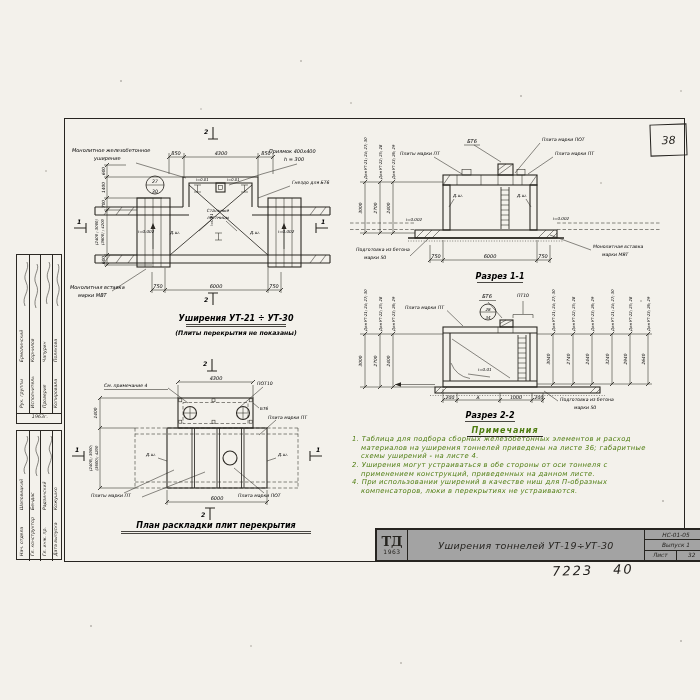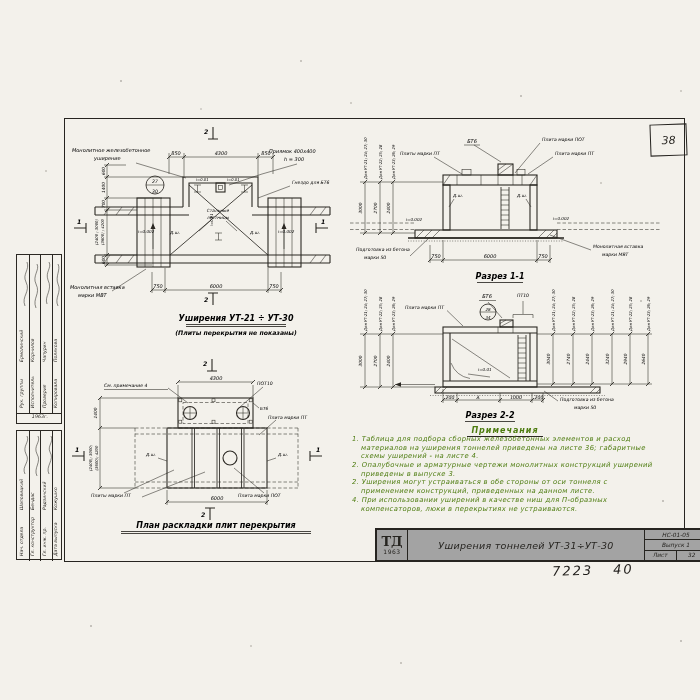--- a/index.html
+++ b/index.html
@@ -325,31 +325,30 @@
     </g>
     <g>
       <text class="t8" x="150" y="172" text-anchor="middle">План раскладки плит перекрытия</text>
       <path class="sm" d="M55,175.5 H245 M55,177.5 H245"></path>
     </g>
   </svg>
 
   <div class="notes">
     <div class="hd"><span>Примечания</span></div>
     <div class="item">1. Таблица для подбора сборных железобетонных элементов и расход материалов на уширения тоннелей приведены на листе 36; габаритные схемы уширений - на листе 4.</div>
-    <div class="item">2. Опалубочные и арматурные чертежи монолитных конструкций уширений приведены в выпуске 3.</div>
     <div class="item">2. Уширения могут устраиваться в обе стороны от оси тоннеля с применением конструкций, приведенных на данном листе.</div>
     <div class="item">4. При использовании уширений в качестве ниш для П-образных компенсаторов, люки в перекрытиях не устраиваются.</div>
   </div>
 
   <div class="tblock">
     <div class="tb-logo">
       <div class="lg">ТД</div>
       <div class="yr">1963</div>
     </div>
-    <div class="tb-title">Уширения тоннелей УТ-31÷УТ-30</div>
+    <div class="tb-title">Уширения тоннелей УТ-19÷УТ-30</div>
     <div class="tb-right">
       <div class="r">НС-01-05</div>
       <div class="r">Выпуск 1</div>
       <div class="r">
         <div class="half bl">Лист</div>
         <div class="half">32</div>
       </div>
     </div>
   </div>
 

